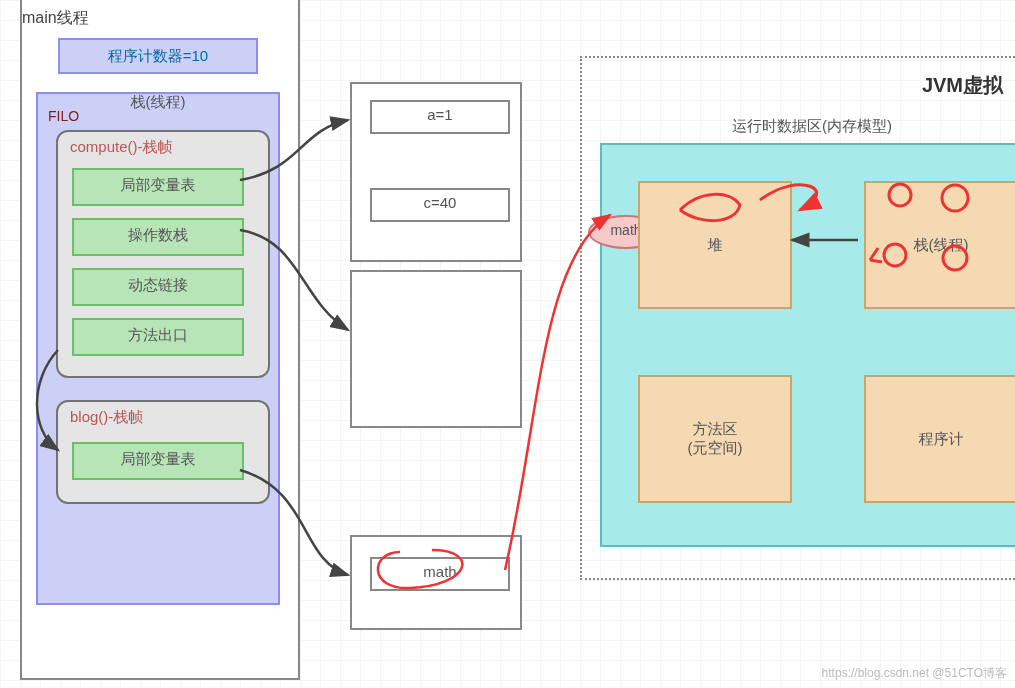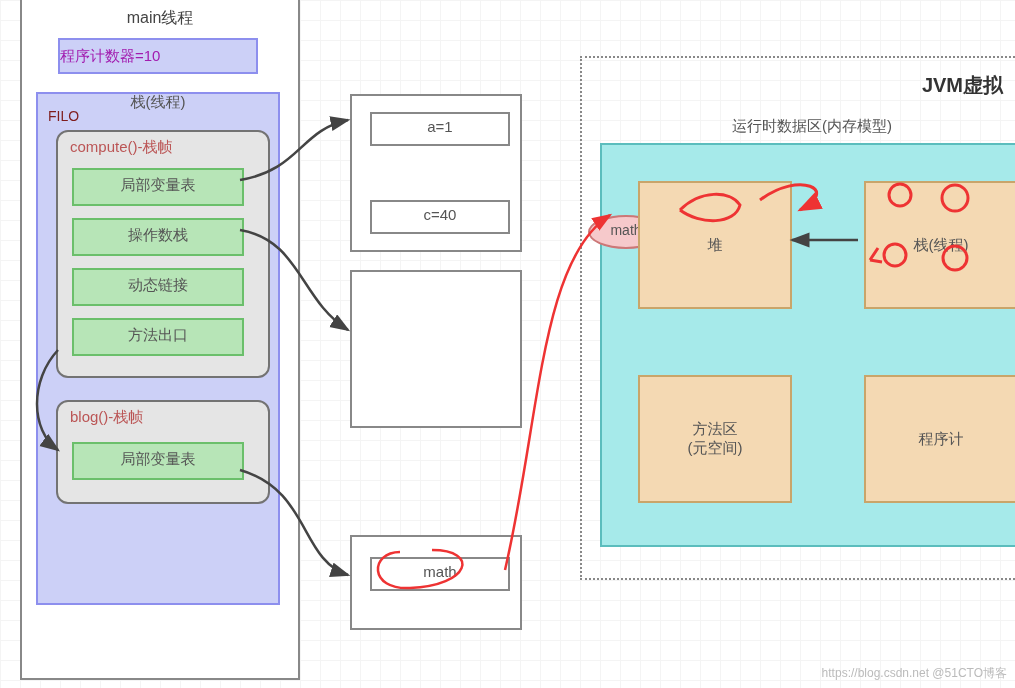--- a/index.html
+++ b/index.html
@@ -1,35 +1,35 @@
 <!DOCTYPE html>
 <html><head>
 <meta charset="utf-8">
 <style>
   html,body{margin:0;padding:0;font-family:"Microsoft YaHei",Arial,sans-serif;background:#fff}
   .canvas{position:relative;width:1015px;height:688px;
     background-image:linear-gradient(#f4f4f4 1px,transparent 1px),linear-gradient(90deg,#f4f4f4 1px,transparent 1px);
     background-size:20px 20px;overflow:hidden}
   .box{position:absolute;box-sizing:border-box;border:2px solid #888}
-  .lbl{font-size:15px;color:#a21caf;}
+  .lbl{font-size:15px;color:#0369a1;text-align:center}
 
   
   .main-thread{left:20px;top:0;width:280px;height:680px;border-top:none;background:#fff}
-  .main-title{position:absolute;left:0;top:8px;width:100%;text-align:center;font-size:16px;color:#444}
+  .main-title{position:absolute;left:0;top:8px;width:100%;font-size:16px;color:#444}
   .pc{left:58px;top:38px;width:200px;height:36px;background:#ccd0f7;border:2px solid #8d8fee;line-height:32px}
   .stack{left:36px;top:92px;width:244px;height:513px;background:#ccd0f7;border:2px solid #8d8fee}
   .filo{position:absolute;left:10px;top:14px;font-size:14px;color:#7f1d1d}
   .stack-title{position:absolute;left:0;top:-1px;width:100%;text-align:center;font-size:15px;color:#555}
   .frame{position:absolute;border:2px solid #737373;background:#e5e5e5;border-radius:12px}
   .frame-title{position:absolute;left:12px;top:6px;font-size:15px;color:#b55}
   .slot{position:absolute;left:14px;width:168px;height:34px;background:#b7e5b7;border:2px solid #6bbf6b;line-height:30px;font-size:15px;color:#555;text-align:center}
 
   
   .mid{left:350px;width:172px;background:#fff}
-  .mid1{top:94px;height:158px}
+  .mid1{top:82px;height:180px}
   .mid2{top:270px;height:158px}
   .mid3{top:535px;height:95px}
   .mrow{position:absolute;left:18px;width:136px;height:30px;border:2px solid #888;line-height:26px;text-align:center;font-size:15px;color:#555}
 
   
   .jvm{position:absolute;left:580px;top:56px;width:435px;height:520px;border:2px dotted #888}
   .jvm-title{position:absolute;right:14px;top:14px;font-size:20px;font-weight:bold;color:#333}
   .rt{position:absolute;left:18px;top:85px;width:420px;height:400px;border:2px solid #5bbdbd;background:#a6eaea}
   .rt-title{position:absolute;left:0;top:-28px;width:100%;text-align:center;font-size:15px;color:#555}
   .rbox{position:absolute;border:2px solid #c9a56a;background:#f4d9b3;text-align:center;font-size:15px;color:#555;display:flex;align-items:center;justify-content:center}

